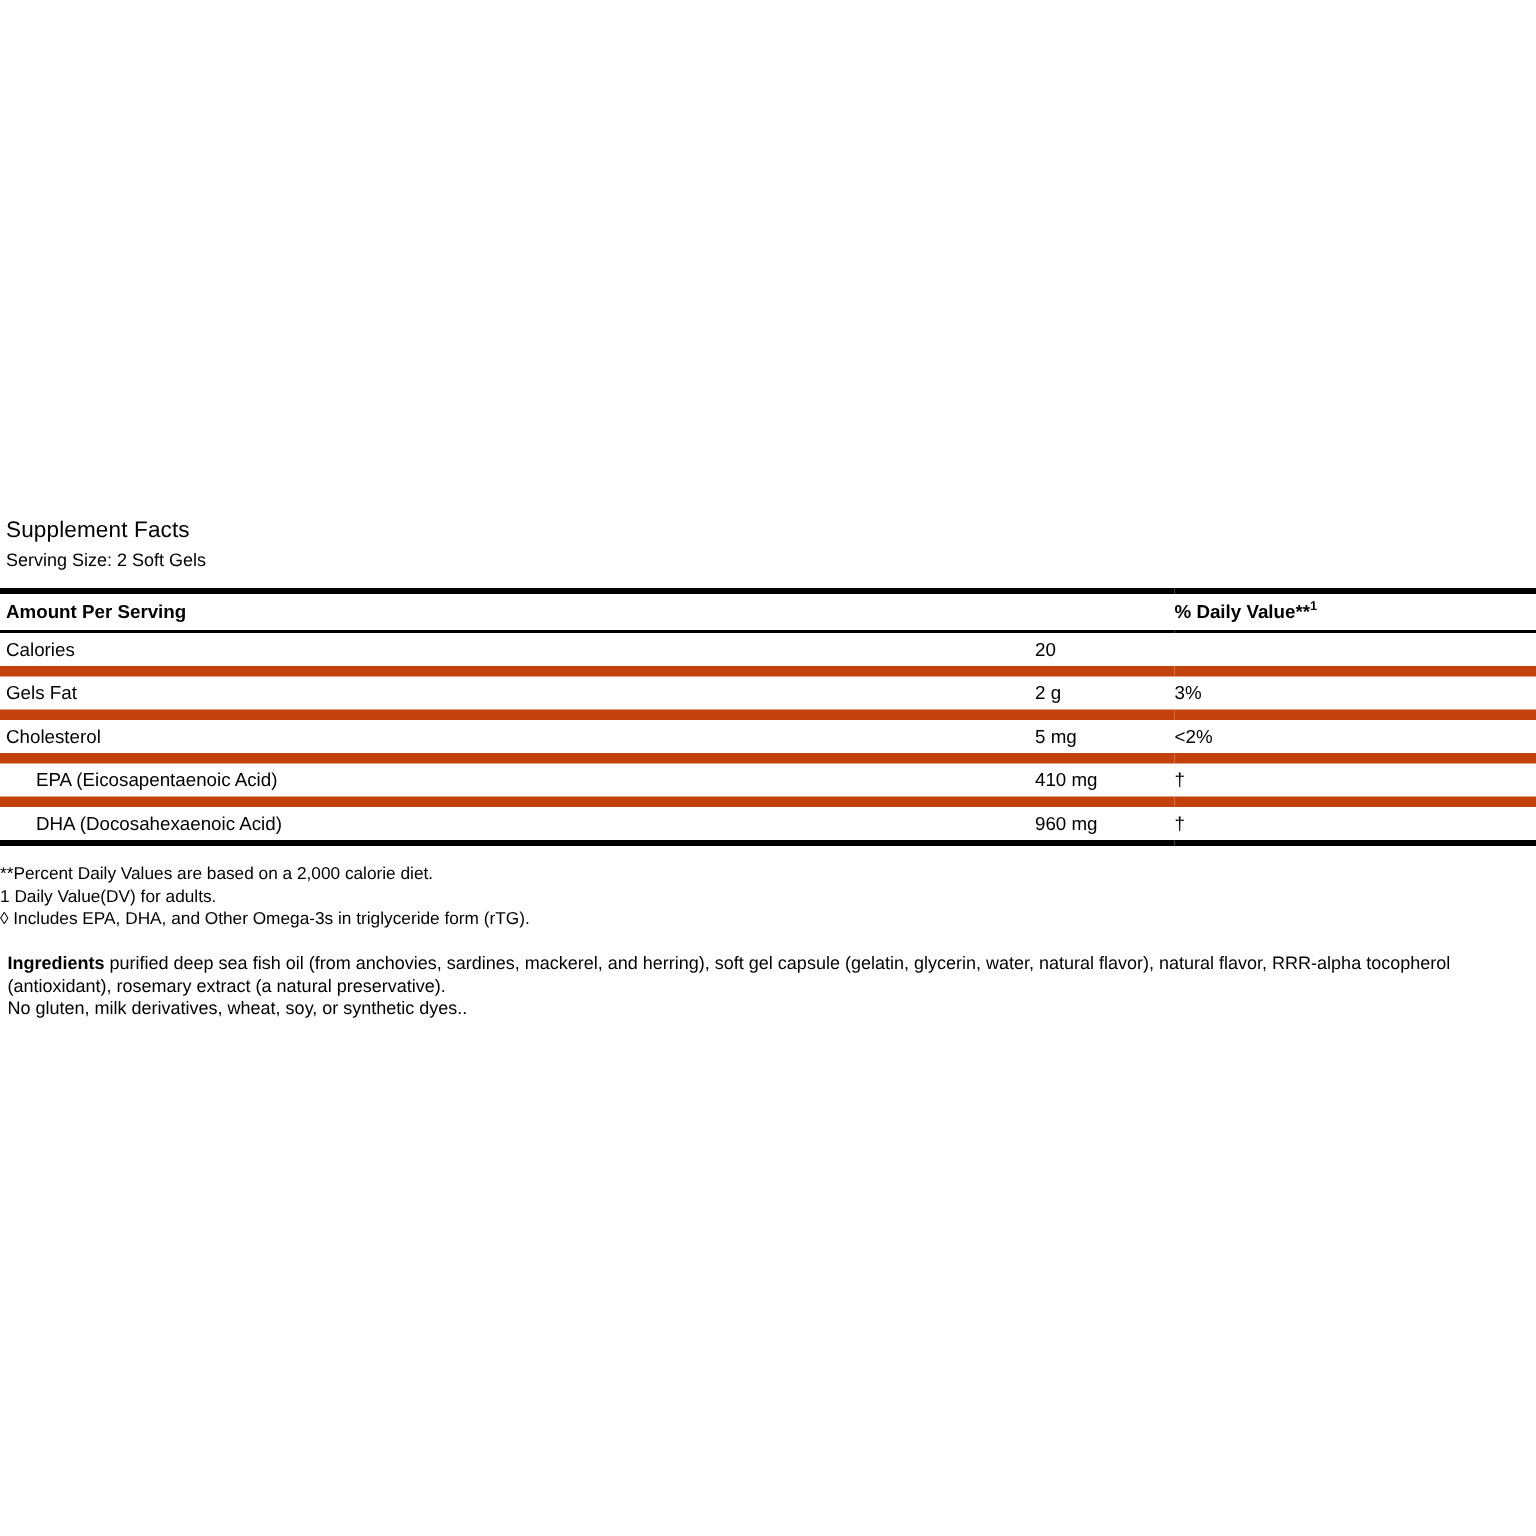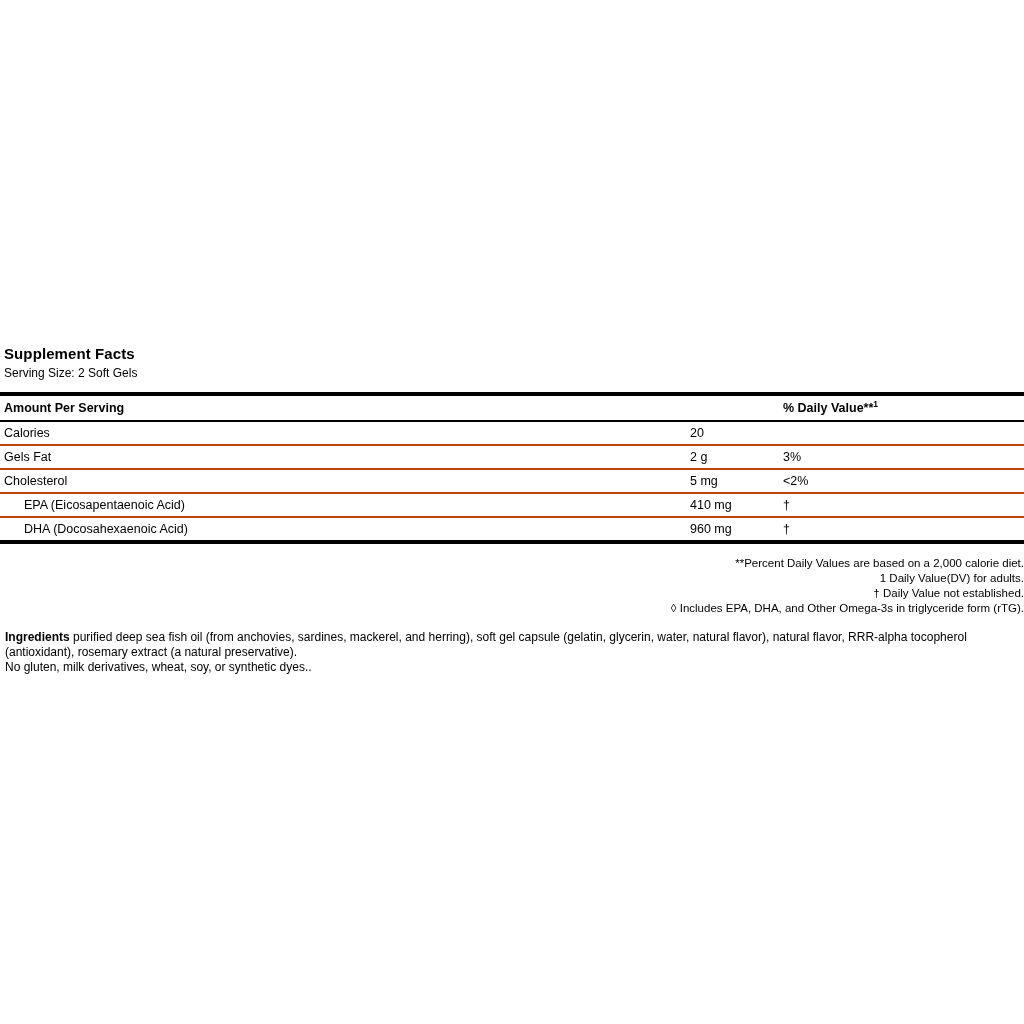--- a/index.html
+++ b/index.html
@@ -15,21 +15,21 @@
     -webkit-font-smoothing: antialiased;
   }
   #panel {
     position: absolute;
     left: 0;
     top: 344px;
     width: 1024px;
   }
   .sf-title {
     font-size: 15px;
-    font-weight: bold;
+    font-weight: normal;
     line-height: 19px;
     padding: 0 16px 0 4px;
     letter-spacing: 0.1px;
   }
   .serving-size {
     font-size: 12px;
     line-height: 17px;
     padding: 2px 0 0 4px;
   }
   table.facts {
@@ -58,38 +58,37 @@
   tr.head-row {
     border-top: 4px solid #000;
     border-bottom: 2.5px solid #000;
   }
   tr.head-row th {
     font-weight: bold;
     padding-top: 4px;
     padding-bottom: 4px;
   }
   tr.data-row {
-    border-bottom: 2px solid #c2410c;
+    border-bottom: 7px solid #c2410c;
   }
   tr.sep-thick {
     border-top: 2.5px solid #000;
   }
   tr.last-row {
     border-bottom: 4px solid #000;
   }
   .indent { padding-left: 24px !important; }
   sup.mark {
     font-size: 8.5px;
     vertical-align: super;
     line-height: 0;
   }
   .footnotes {
     margin-top: 12px;
     padding-left: 0;
-    text-align: right;
   }
   .footnotes .fn {
     font-size: 11.5px;
     line-height: 15px;
   }
   .fn-mark {
     display: inline-block;
     min-width: 0;
   }
   .ingredients {
@@ -148,21 +147,20 @@
         <td class="cell-name indent"><span>DHA (Docosahexaenoic Acid)</span><sup class="mark"></sup></td>
         <td class="cell-amt">960 mg</td>
         <td class="cell-dv">†</td>
       </tr>
     </tbody>
   </table>
 
   <div class="footnotes">
     <div class="fn"><span class="fn-mark">**</span><span>Percent Daily Values are based on a 2,000 calorie diet.</span></div>
     <div class="fn"><span class="fn-mark">1</span><span> Daily Value(DV) for adults.</span></div>
-    <div class="fn"><span class="fn-mark">†</span><span> Daily Value not established.</span></div>
     <div class="fn"><span class="fn-mark">◊</span><span> Includes EPA, DHA, and Other Omega-3s in triglyceride form (rTG).</span></div>
   </div>
 
   <div class="ingredients">
     <span class="ing-label">Ingredients</span><span> purified deep sea fish oil (from anchovies, sardines, mackerel, and herring), soft gel capsule (gelatin, glycerin, water, natural flavor), natural flavor, RRR-alpha tocopherol (antioxidant), rosemary extract (a natural preservative).</span>
     <span class="ing-line">No gluten, milk derivatives, wheat, soy, or synthetic dyes..</span>
   </div>
 
 </div>
 

